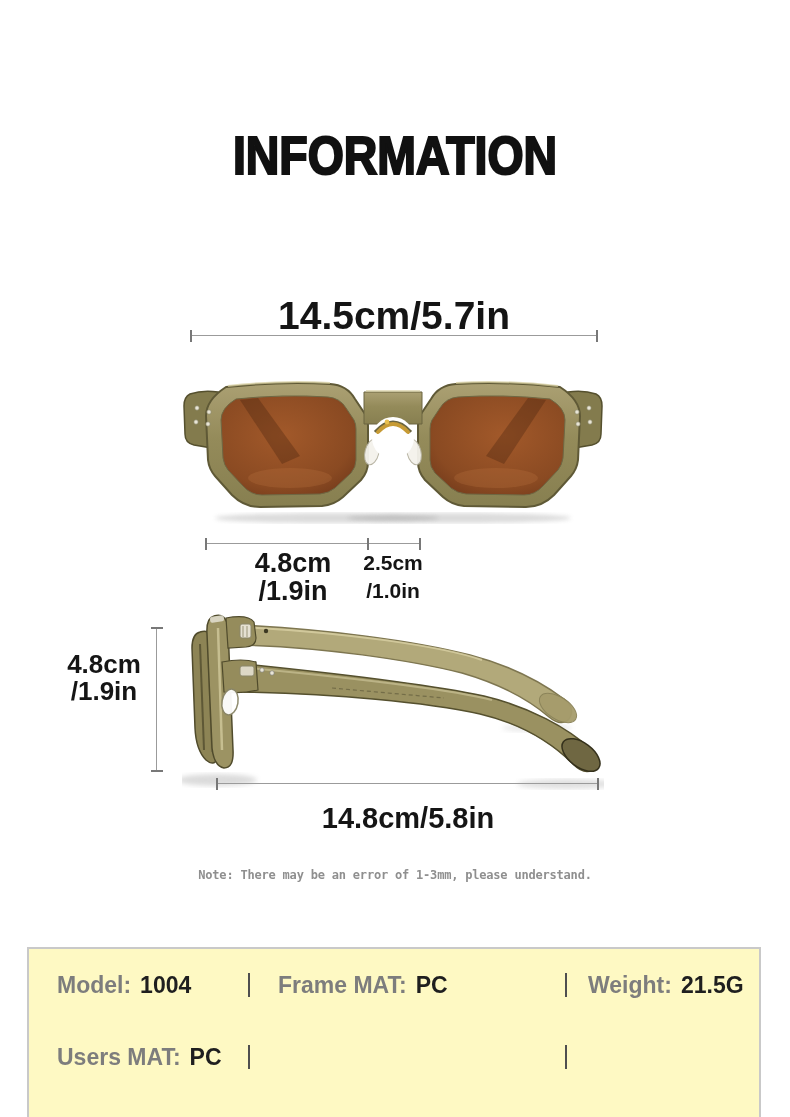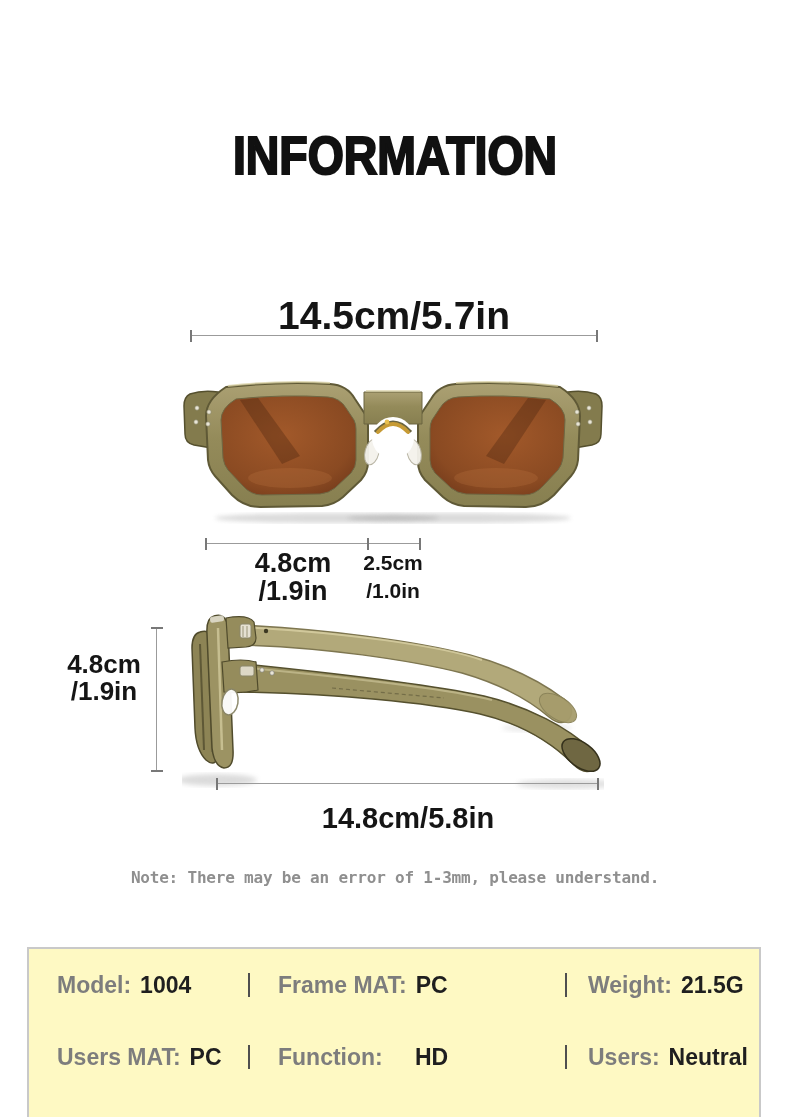--- a/index.html
+++ b/index.html
@@ -21,21 +21,21 @@
   .mlabel{position:absolute;font-weight:bold;color:#151515;text-align:center;white-space:pre-line;}
   .lbl-top{left:190px;width:408px;top:294px;font-size:39px;}
   .lbl-lens{left:227px;width:132px;top:549px;font-size:27px;line-height:28px;}
   .lbl-bridge{left:334px;width:118px;top:549px;font-size:21px;line-height:28px;}
   .lbl-height{left:55px;width:98px;top:651px;font-size:26px;line-height:27px;}
   .lbl-temple{left:208px;width:400px;top:790px;font-size:29px;margin-top:12px;}
   .mlabel .l2{display:block;}
 
   
   .note{position:absolute;top:868px;left:0;width:790px;text-align:center;
-        font-family:"DejaVu Sans Mono",monospace;font-size:16px;font-weight:bold;
+        font-family:"DejaVu Sans Mono",monospace;font-size:12px;font-weight:bold;
         color:#8f8f8f;letter-spacing:-0.2px;}
 
   
   .front-img{position:absolute;left:182px;top:372px;width:422px;height:152px;}
   .side-img{position:absolute;left:182px;top:600px;width:422px;height:192px;}
 
   
   .spec{position:absolute;left:27px;top:947px;width:734px;height:189px;
         border:2px solid #c9c9c9;box-sizing:border-box;background:#fef9c3;}
   .srow{position:relative;height:72px;}
@@ -189,23 +189,17 @@
       <div class="vdiv d2"></div>
       <div class="cell c3">
         <span class="lbl">Weight:</span><span class="val">21.5G</span>
       </div>
     </div>
     <div class="srow">
       <div class="cell c1">
         <span class="lbl">Users MAT:</span><span class="val">PC</span>
       </div>
       <div class="vdiv d1"></div>
-      <div class="cell c2">
-        <span class="lbl">Function:</span><span class="val">HD</span>
-      </div>
       <div class="vdiv d2"></div>
-      <div class="cell c3">
-        <span class="lbl">Users:</span><span class="val">Neutral</span>
-      </div>
     </div>
   </div>
 
 </div>
 
 </body></html>

